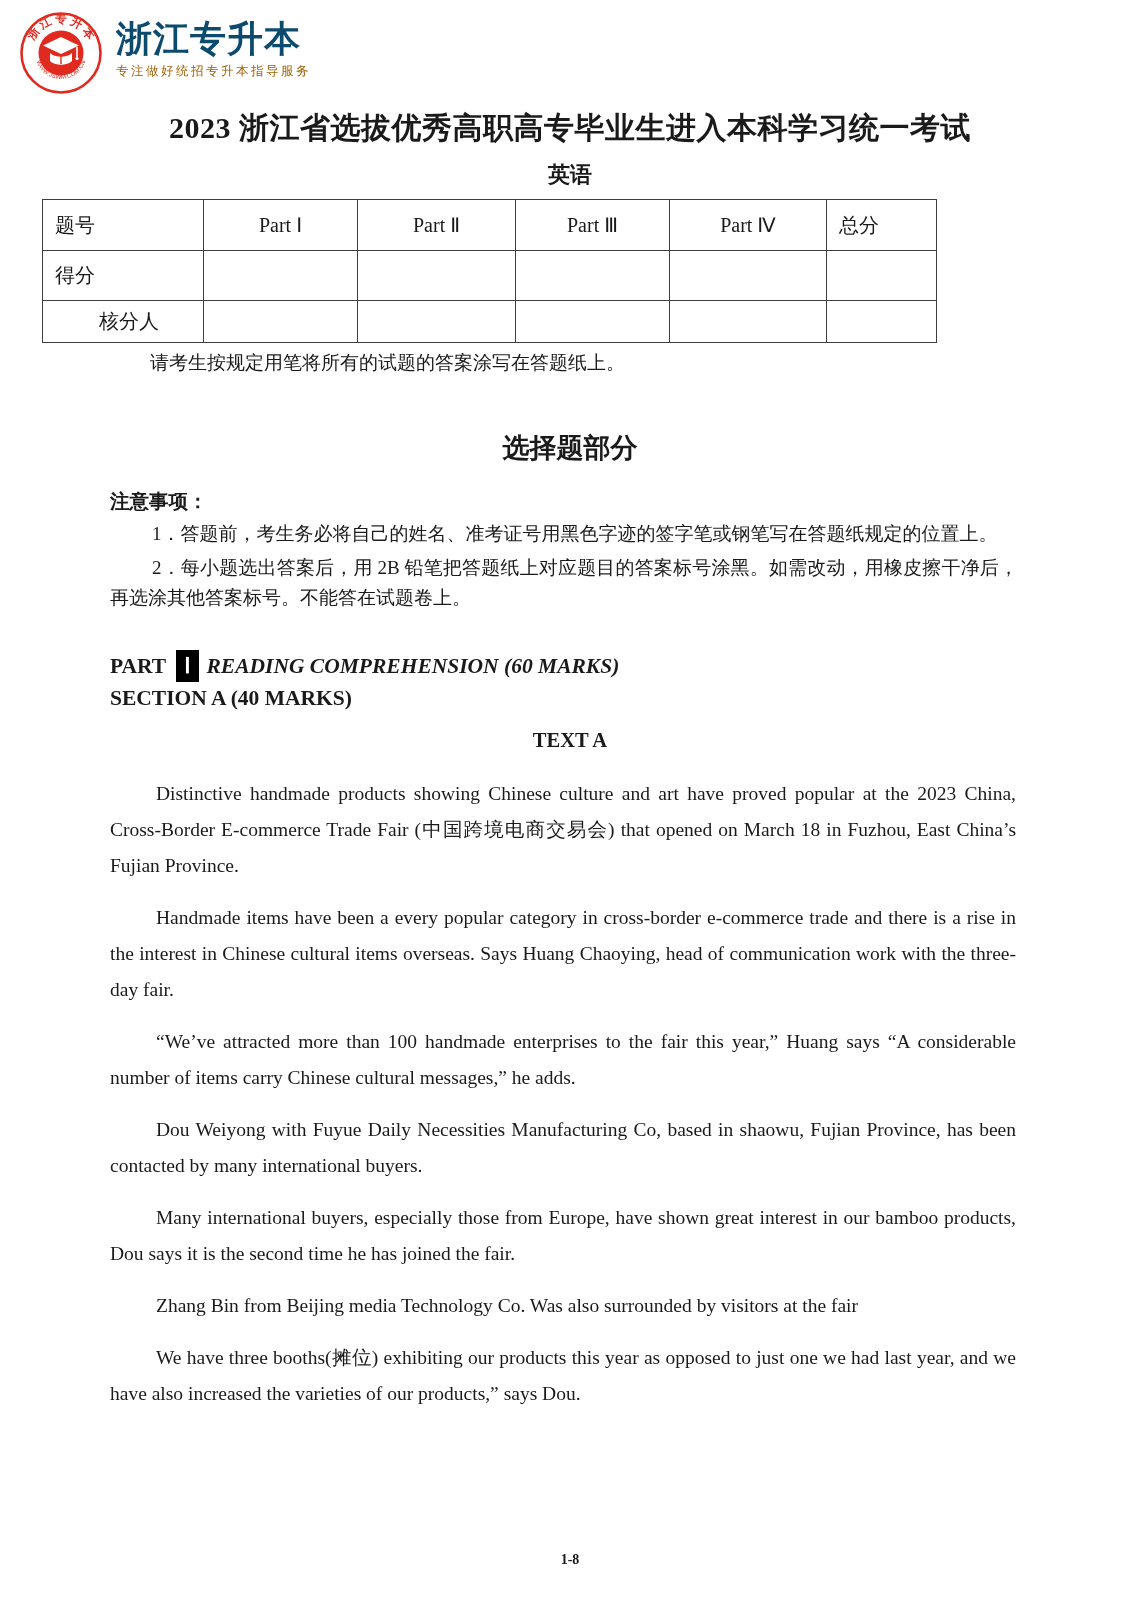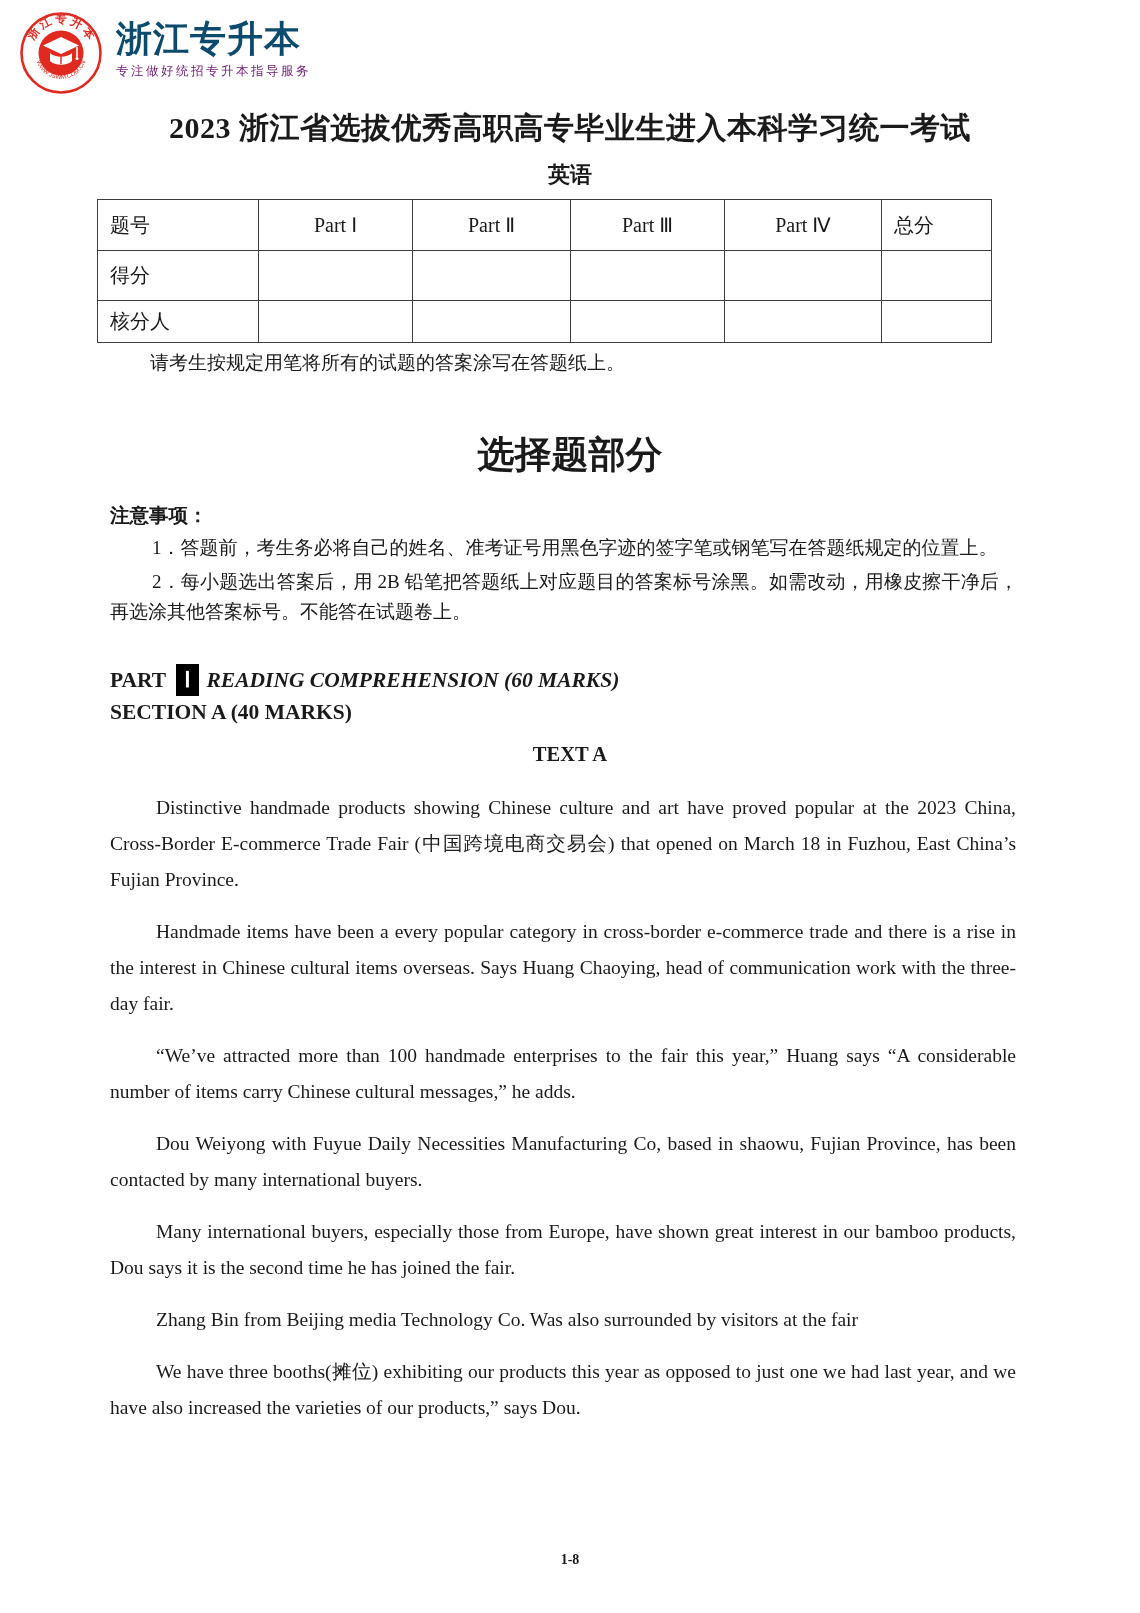--- a/index.html
+++ b/index.html
@@ -15,48 +15,48 @@
   .logo-row{display:flex;align-items:flex-start;padding:12px 0 0 20px;height:88px;}
   .seal{width:82px;height:82px;flex:0 0 82px;}
   .brand-col{margin-left:14px;padding-top:8px;}
   .brand-name{
     font-family:"Liberation Sans", sans-serif;
     font-weight:bold;font-size:36px;line-height:38px;color:#0c4a6e;
     letter-spacing:1px;
   }
   .brand-tagline{
     font-family:"Liberation Sans", sans-serif;
-    font-size:12.5px;color:#701a75;letter-spacing:2.5px;margin-top:5px;
+    font-size:12.5px;color:#a16207;letter-spacing:2.5px;margin-top:5px;
   }
   
   .doc-title{
     text-align:center;font-weight:bold;font-size:30px;line-height:36px;
     margin:10px 60px 0 60px;letter-spacing:0.5px;
   }
   .doc-subject{text-align:center;font-weight:bold;font-size:22px;margin-top:14px;}
   
-  .score-table-wrap{padding-left:97px;margin-top:9px;}
+  .score-table-wrap{padding-left:42px;margin-top:9px;}
   table.score{border-collapse:collapse;table-layout:fixed;}
   table.score td,table.score th{
     border:1.5px solid #3d3d3d;font-weight:normal;font-size:20px;
     padding:0 0 0 12px;text-align:left;vertical-align:middle;
   }
   table.score .c0{width:148px;}
   table.score .c1{width:141px;}
   table.score .c2{width:145px;}
   table.score .c3{width:141px;}
   table.score .c4{width:144px;}
   table.score .c5{width:97px;}
   table.score tr.r-head td{height:50px;}
   table.score tr.r-score td{height:49px;}
-  table.score tr.r-checker td{height:41px;}
+  table.score tr.r-checker td{height:41px;text-align:center;}
   table.score td.center{text-align:center;padding-left:0;}
   
   .notice-line{margin:7px 124px 0 110px;font-size:19px;text-indent:40px;}
-  .big-heading{text-align:center;font-weight:bold;font-size:37px;margin-top:54px;}
+  .big-heading{text-align:center;font-weight:bold;font-size:27px;margin-top:54px;}
   .notes-title{margin:22px 0 0 110px;font-weight:bold;font-size:19.5px;}
   .note-item{
     margin:4px 122px 0 110px;font-size:19px;line-height:30px;
     text-indent:42px;text-align:justify;text-align-last:left;
   }
   
   .part-line{margin:37px 0 0 110px;font-weight:bold;font-size:21.5px;line-height:30px;}
   .part-roman{
     display:inline-block;background:#000;color:#fff;
     padding:1px 8px;margin:0 8px 0 10px;font-style:normal;

